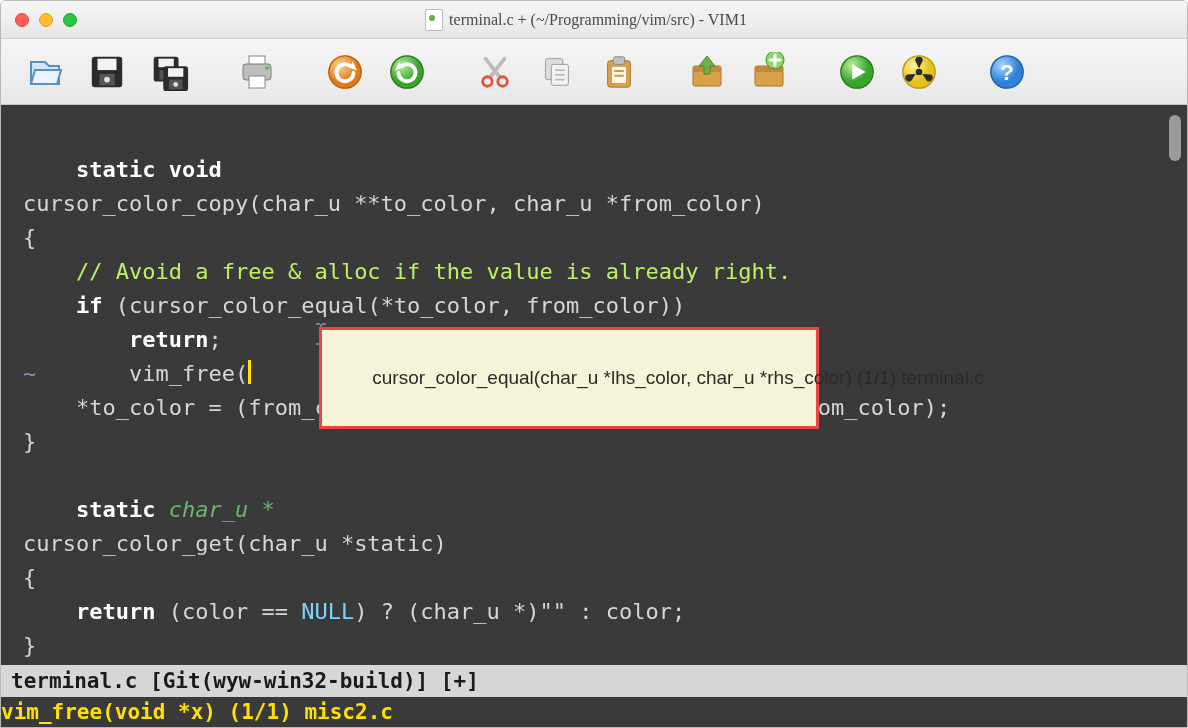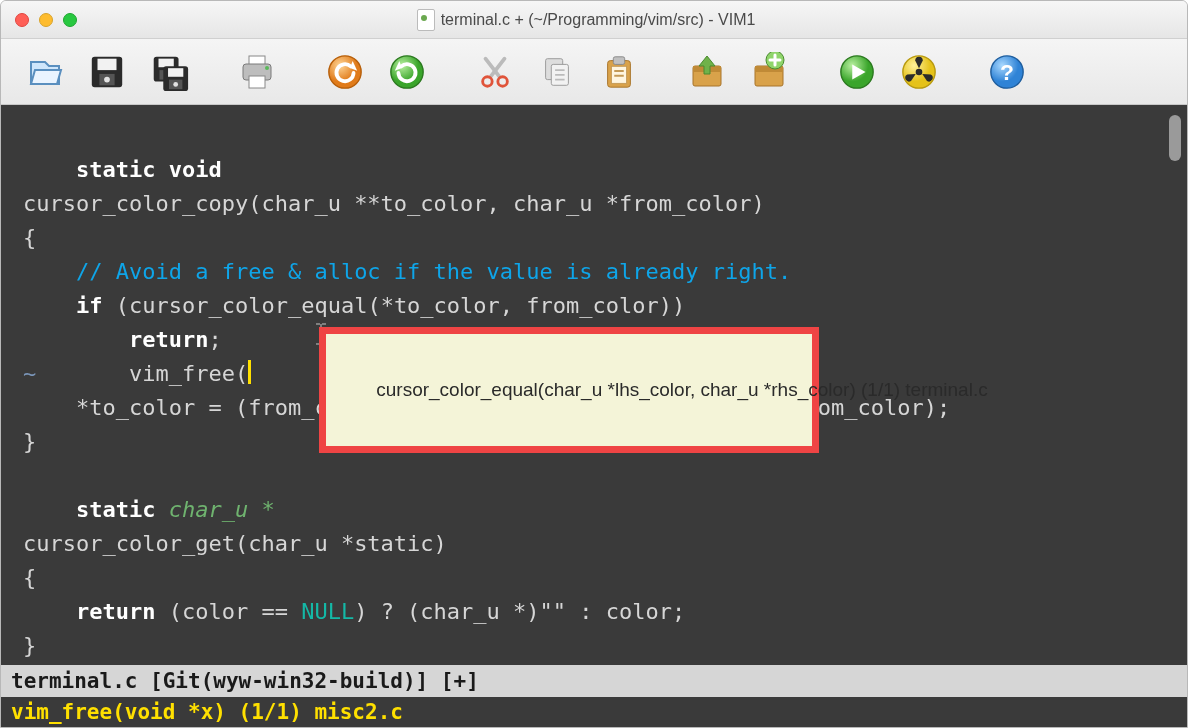--- a/index.html
+++ b/index.html
@@ -24,20 +24,21 @@
   .traffic { display: flex; gap: 10px; padding-left: 14px; }
   .traffic span { width: 14px; height: 14px; border-radius: 50%; display: inline-block; }
   .tl-close { background: #ff5f57; border: 1px solid #e04640; }
   .tl-min   { background: #febc2e; border: 1px solid #d8a32b; }
   .tl-max   { background: #28c840; border: 1px solid #1ea630; }
   .title-center {
     position: absolute; left: 0; right: 16px; text-align: center;
     font-size: 16px; color: #4a4a4a;
     display: flex; align-items: center; justify-content: center; gap: 6px;
     pointer-events: none;
+    font-family: Liberation Serif, serif;
   }
   .file-badge {
     width: 18px; height: 22px; background: #fff;
     border: 1px solid #bbb; border-radius: 2px; position: relative;
     display: inline-block;
   }
   .file-badge::before {
     content: ""; position: absolute; top: 5px; left: 3px; width: 6px; height: 6px;
     background: #6aa84f; border-radius: 50%;
   }
@@ -69,42 +70,42 @@
     font-size: 22px;
     line-height: 34px;
     color: #d6d6d6;
     padding: 14px 0 0 22px;
     white-space: pre;
     position: relative;
     overflow: hidden;
   }
   .kw   { color: #ffffff; font-weight: bold; }   
   .type { color: #6fb36f; font-style: italic; }                       
-  .cmt  { color: #0ea5e9; }                       
-  .null { color: #14b8a6; }                       
+  .cmt  { color: #bef264; }                       
+  .null { color: #7dd3fc; }                       
   .tilde{ color: #7a95b8; }
   .cursor {
     display: inline-block; width: 3px; height: 24px; background: #ffe000;
     vertical-align: -3px;
   }
   .ibeam {
     position: absolute; width: 16px; height: 22px;
     pointer-events: none;
   }
   .ibeam svg { width: 100%; height: 100%; }
 
   .tooltip {
     position: absolute;
     background: #f4f4d8;
-    border: 7px solid #ef4444;
+    border: 3px solid #ef4444;
     color: #2a2a2a;
     font-family: -apple-system, Arial, sans-serif;
     font-size: 19px;
     line-height: 24px;
-    padding: 20px 8px;
+    padding: 12px 8px;
     max-width: 500px;
   }
 
   .scrollbar {
     width: 22px; background: #3a3a3a; position: relative;
   }
   .thumb {
     position: absolute; left: 4px; width: 12px; height: 46px;
     background: #9a9a9a; border-radius: 6px; top: 10px;
   }
@@ -114,21 +115,21 @@
     height: 30px; background: #d6d6d6; color: #1a1a1a;
     font-family: "Menlo", monospace; font-size: 21px; font-weight: bold;
     display: flex; align-items: center; padding: 16px 10px;
     flex-shrink: 0;
     white-space: pre;
   }
   .status1 .rspace { margin-left: auto; }
   .status2 {
     height: 30px; background: #3a3a3a; color: #ffe000;
     font-family: "Menlo", monospace; font-size: 21px; font-weight: bold;
-    display: flex; align-items: center; padding: 0 10px;
+    display: flex; align-items: center; padding: 0 0;
     flex-shrink: 0;
   }
 
   svg { display: block; }
 </style>
 </head>
 <body>
 
 <div class="window">
 

